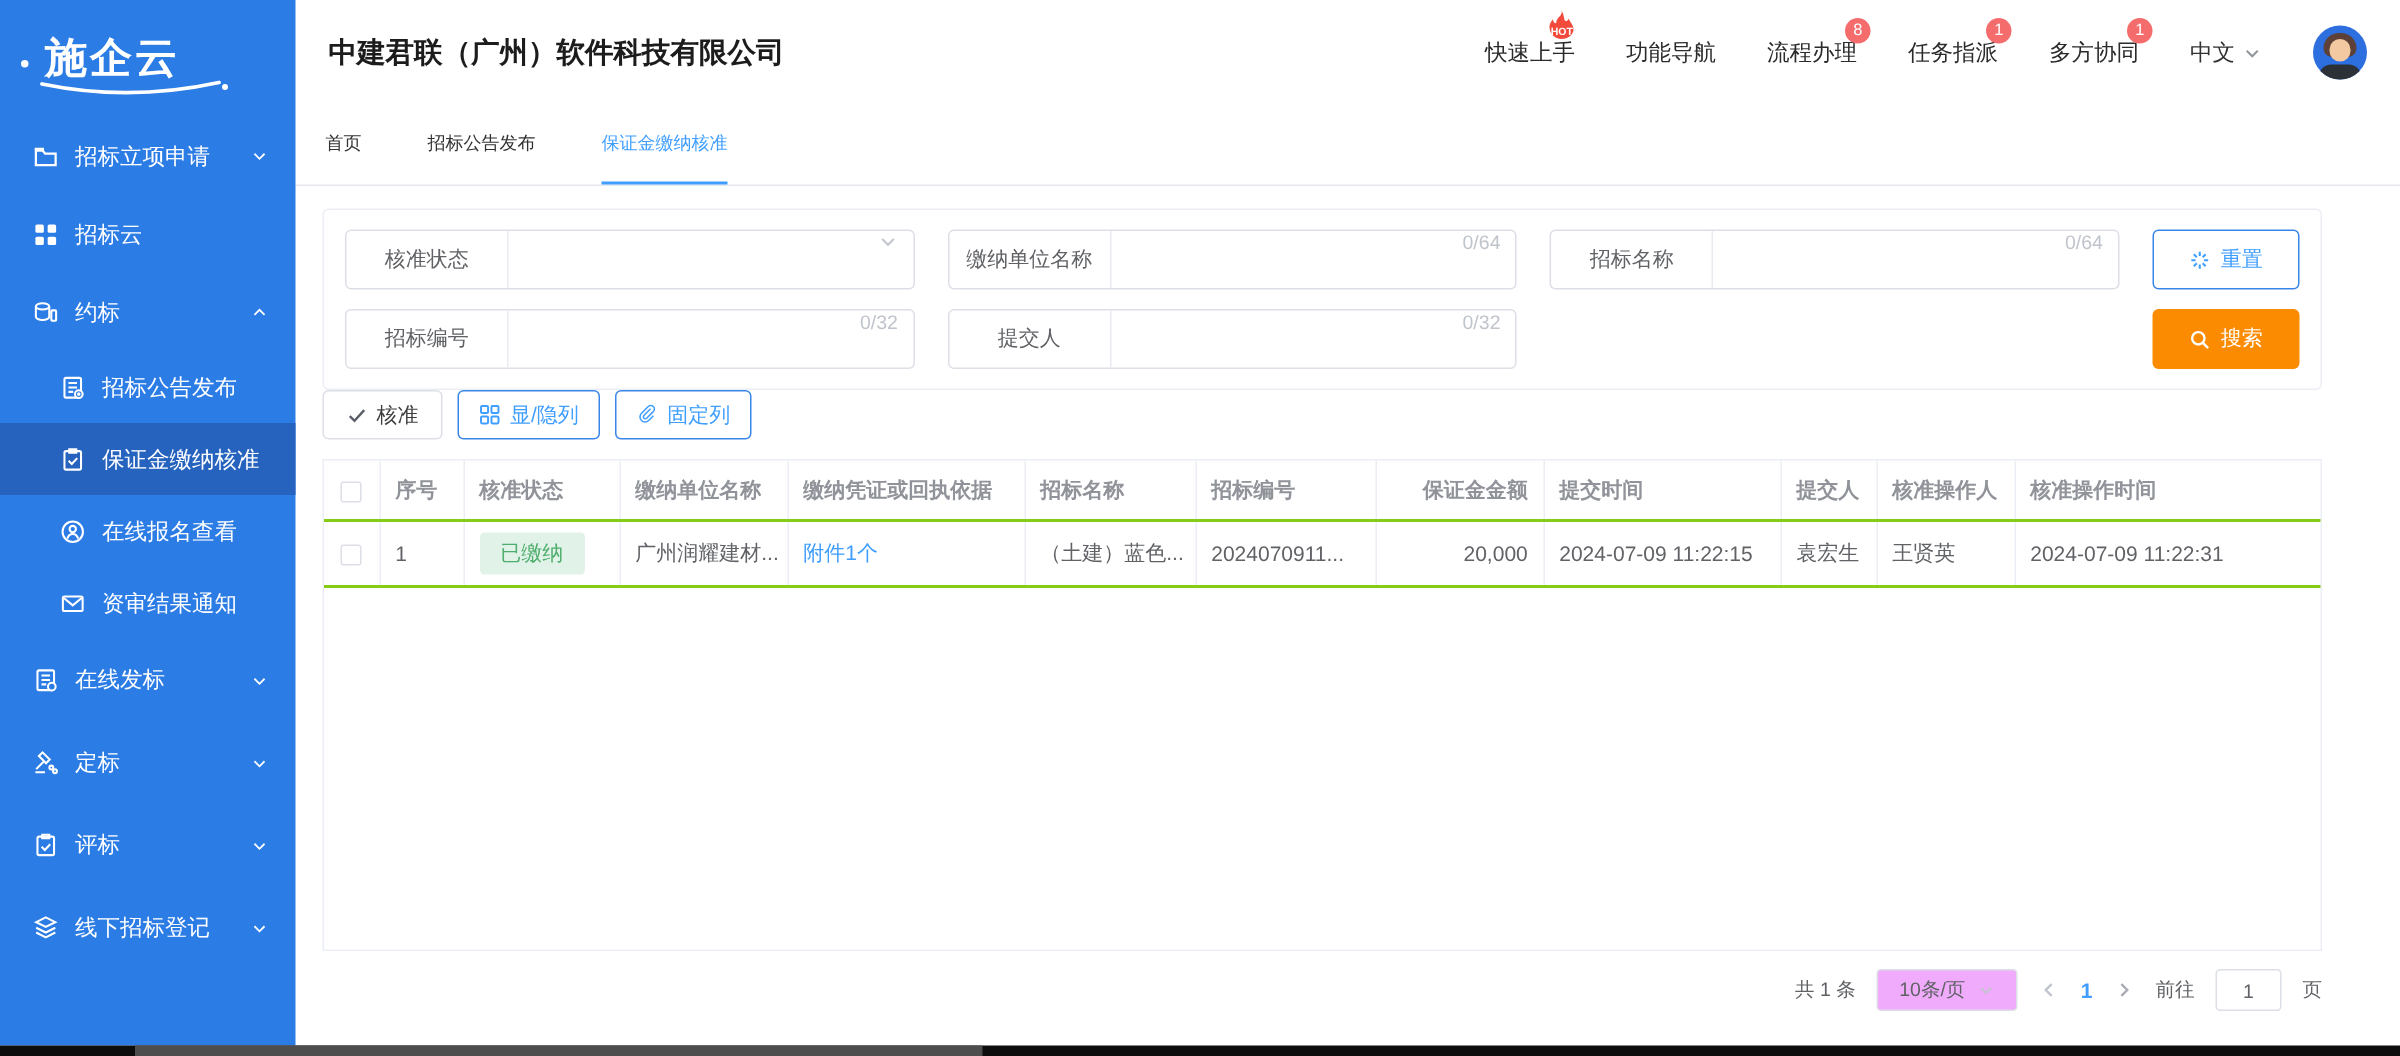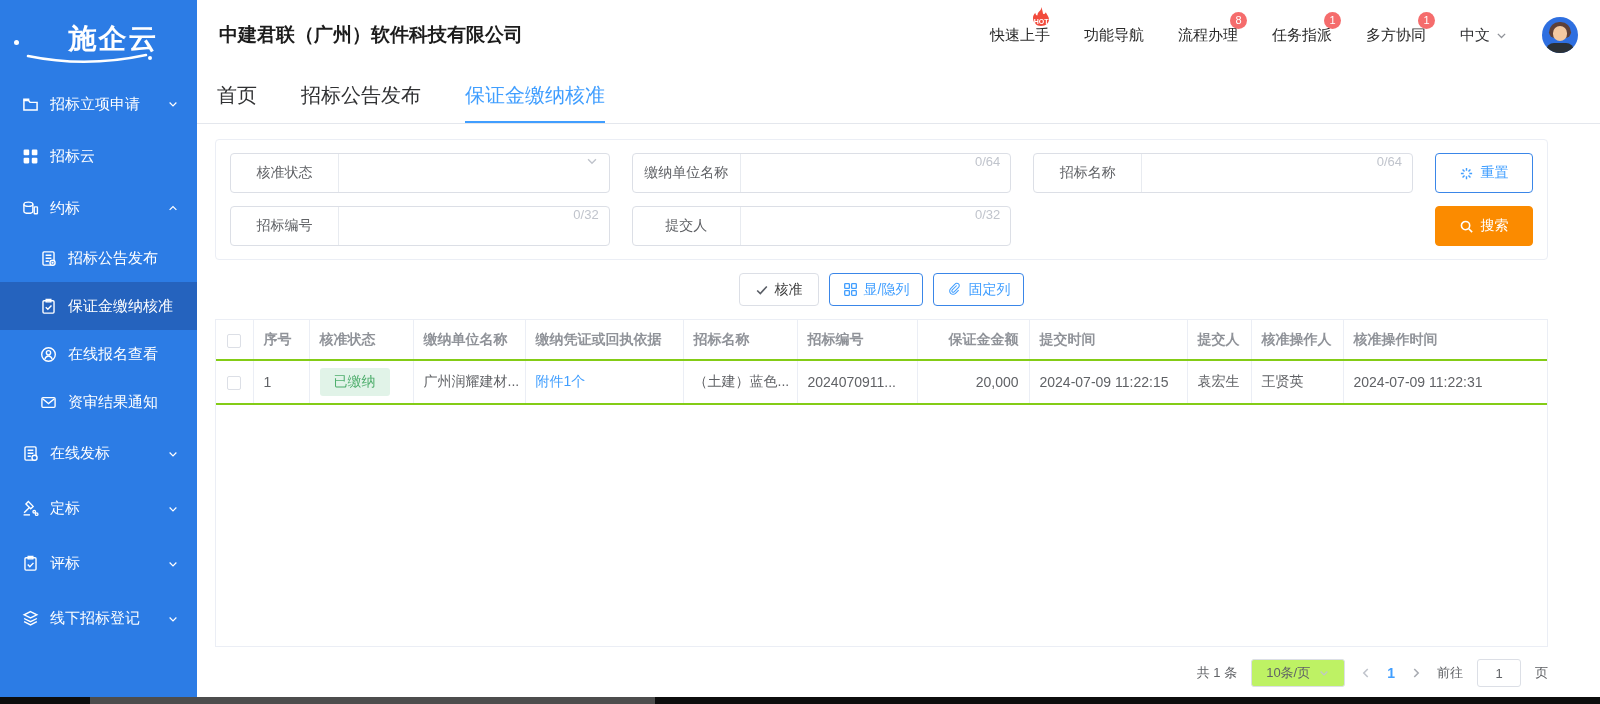--- a/index.html
+++ b/index.html
@@ -2,21 +2,21 @@
 <html><head>
 <meta charset="utf-8">
 <style>
   * { margin:0; padding:0; box-sizing:border-box; }
   html,body { width:1600px; height:704px; overflow:hidden; background:#fff;
     font-family:"Liberation Sans","DejaVu Sans",sans-serif; color:#303133; }
 
   
   .sidebar { position:absolute; left:0; top:0; width:197px; height:697px;
     background:#2c7ce5; color:#fff; z-index:5; }
-  .logo-wrap { padding:20px 0 0 18px; height:78px; position:relative;text-align:center; }
+  .logo-wrap { padding:20px 0 0 18px; height:78px; position:relative; }
   .logo-text { font-size:28px; font-weight:bold; letter-spacing:2px; padding-left:12px; }
   .logo-dot1 { position:absolute; left:14px; top:40px; width:5px; height:5px; border-radius:50%; background:#fff; }
   .logo-dot2 { position:absolute; left:148px; top:56px; width:4px; height:4px; border-radius:50%; background:#fff; }
   .logo-swoosh { position:absolute; left:24px; top:52px; }
   .menu { margin-top:0; }
   .menu-item { display:flex; align-items:center; height:52px; padding-left:22px;
     font-size:15px; cursor:pointer; position:relative; }
   .menu-item.lvl2 { height:48px; padding-left:40px; }
   .menu-item.tall { height:55px; }
   .menu-item.active { background:#2563be; }
@@ -33,57 +33,57 @@
   .num-badge { position:absolute; top:-14px; right:-9px; min-width:17px; height:17px; padding:0 4px;
     background:#f56c6c; color:#fff; border-radius:9px; font-size:11px; line-height:17px; text-align:center; }
   .hot-badge { position:absolute; top:-20px; right:-4px; }
   .lang { display:flex; align-items:center; gap:5px; font-size:15px; cursor:pointer; }
   .avatar { width:36px; height:36px; border-radius:50%; background:#2e6fe0; position:relative; overflow:hidden; cursor:pointer; flex:0 0 auto; }
   .avatar .hair { position:absolute; left:7px; top:5px; width:22px; height:16px; background:#5d4037; border-radius:11px 11px 6px 6px; }
   .avatar .face { position:absolute; left:11px; top:9px; width:14px; height:15px; background:#f2c9a1; border-radius:7px; }
   .avatar .body { position:absolute; left:4px; bottom:-2px; width:28px; height:12px; background:#2b3137; border-radius:8px 8px 0 0; }
 
   .tabsbar { height:54px; border-bottom:1px solid #e4e7ed; display:flex; align-items:stretch; padding-left:20px; gap:44px; }
-  .tab { display:flex; align-items:center; font-size:20px; color:#303133; cursor:pointer; border-bottom:2px solid transparent; }
+  .tab { display:flex; align-items:center; font-size:12px; color:#303133; cursor:pointer; border-bottom:2px solid transparent; }
   .tab.active { color:#409eff; border-bottom-color:#409eff; }
 
   .filter-card { margin:15px 52px 0 18px; border:1px solid #ebeef5; border-radius:4px;
     padding:13px 14px; display:grid; grid-template-columns:1fr 1fr 1fr 98px; gap:13px 22px; }
   .field { display:flex; height:40px; border:1px solid #dcdfe6; border-radius:4px; background:#fff; overflow:hidden; }
   .field-label { width:108px; display:flex; align-items:center; justify-content:center;
     font-size:14px; color:#606266; border-right:1px solid #e8ebf0; flex:0 0 auto; }
   .field-input { flex:1; display:flex; padding:0 10px; position:relative; }
   .field-input input { border:none; outline:none; flex:1; min-width:0; font-size:14px; color:#606266; background:transparent; }
   .counter { font-size:13px; color:#c0c4cc; margin-left:6px; }
   .btn { display:flex; align-items:center; justify-content:center; gap:6px; border-radius:4px;
     font-size:14px; cursor:pointer; user-select:none; }
   .btn-reset { height:40px; border:1px solid #3a86e8; color:#409eff; background:#fff; }
   .btn-search { height:40px; border:1px solid #fb8b00; color:#fff; background:#fb8b00; grid-column:4; grid-row:2; }
 
-  .toolbar { margin:13px 52px 0 18px; display:flex; justify-content:center; gap:10px; }
+  .toolbar { margin:0 52px 0 18px; display:flex; justify-content:flex-start; gap:10px; }
   .btn-plain { height:33px; padding:0 15px; border:1px solid #dcdfe6; color:#3e3e3e; background:#fff; }
   .btn-blue  { height:33px; padding:0 13px; border:1px solid #3a86e8; color:#409eff; background:#fff; }
 
   .table-wrap { margin:13px 52px 0 18px; border:1px solid #ebeef5; height:328px; }
   table { width:100%; border-collapse:collapse; table-layout:fixed; }
   th, td { height:40px; padding:0 10px; font-size:14px; text-align:left;
     border-right:1px solid #ebeef5; border-bottom:2px solid #84cc16; overflow:hidden; white-space:nowrap; }
   th:last-child, td:last-child { border-right:none; }
   th { color:#909399; font-weight:600; }
   td { color:#606266; height:44px; }
   .col-amount { text-align:right; }
   .cell-check { text-align:center; }
   .cb { appearance:none; width:14px; height:14px; border:1px solid #dcdfe6; border-radius:2px; background:#fff; cursor:pointer; vertical-align:middle; }
   .tag-green { display:inline-block; padding:5px 14px; background:#e1f3e8; color:#4fae6d; border-radius:3px; font-size:14px; }
   .link { color:#409eff; cursor:pointer; }
 
   .pager { margin:12px 52px 0 18px; display:flex; justify-content:flex-end; align-items:center; gap:14px;
     font-size:13px; color:#606266; }
   .size-select { width:94px; height:28px; border:1px solid #dcdfe6; border-radius:3px; display:flex;
-    align-items:center; justify-content:center; gap:8px; cursor:pointer; color:#606266; background:#bef264; }
+    align-items:center; justify-content:center; gap:8px; cursor:pointer; color:#606266; background:#f0abfc; }
   .page-cur { color:#409eff; font-weight:600; font-size:14px; }
   .goto-input { width:44px; height:28px; border:1px solid #dcdfe6; border-radius:3px; text-align:center;
     font-size:13px; color:#606266; outline:none; }
   .pg-arrow { display:flex; align-items:center; cursor:pointer; }
 
   .bottom-bar { position:absolute; left:0; bottom:0; width:1600px; height:7px; background:#0d0d0d; z-index:9; }
   .bottom-bar .seg { position:absolute; left:90px; top:0; width:565px; height:7px; background:#4d4d4d; }
 </style>
 </head>
 <body>

